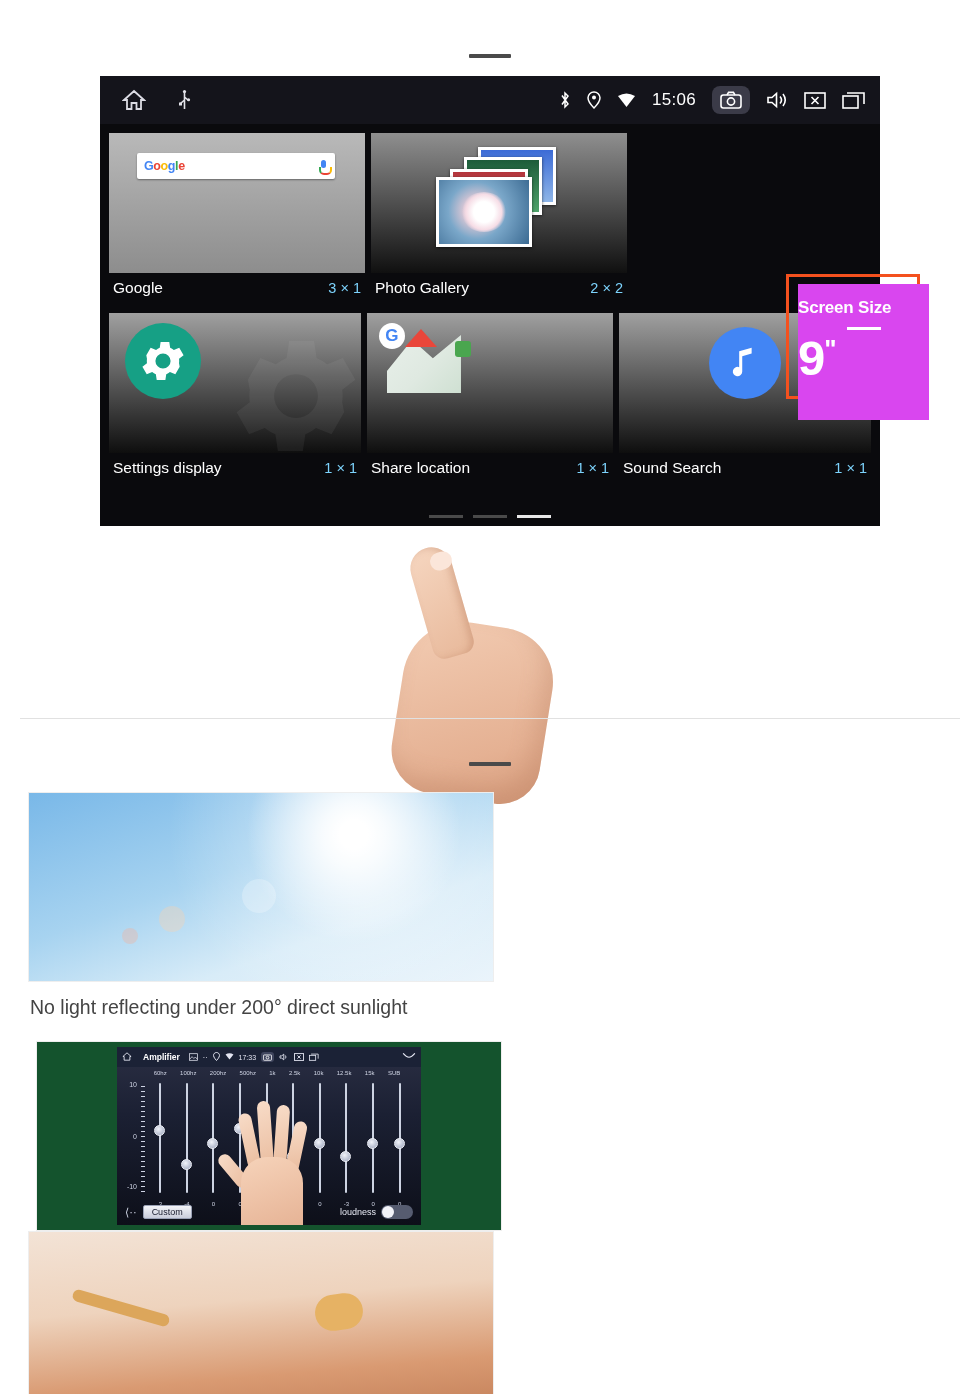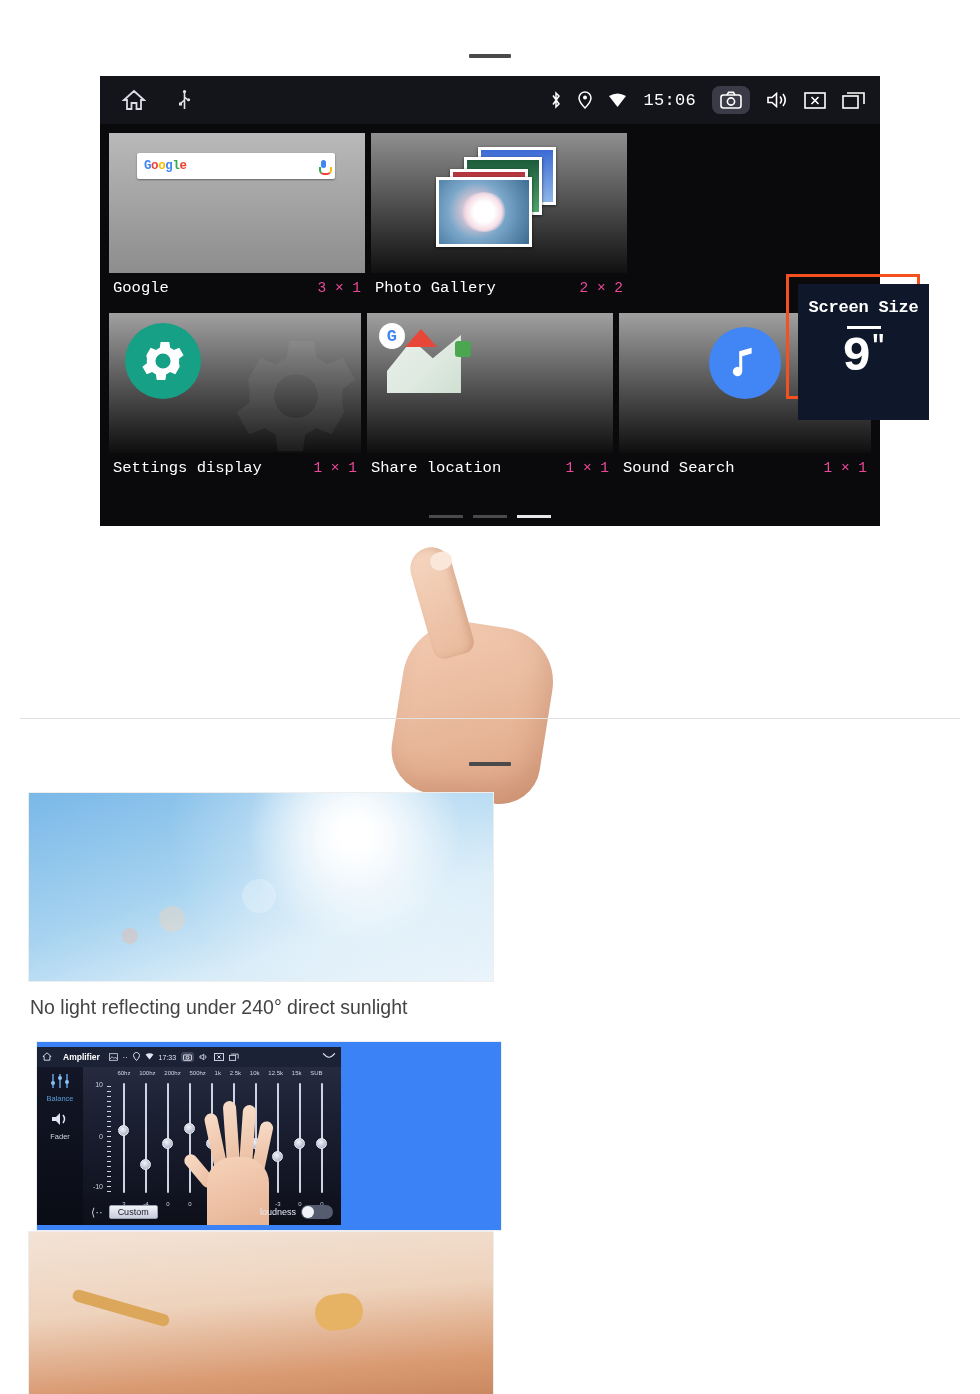--- a/index.html
+++ b/index.html
@@ -23,21 +23,21 @@
     width:42px; height:4px; background:#4a4a4a;
     margin:20px auto 18px auto; border-radius:1px;
   }
   .lead {
     width:840px; margin:0 auto;
     text-align:center; font-size:19.5px; line-height:1.55;
     color:#666666; font-weight:300;
   }
 
   
-  .device-wrap { position:relative; width:980px; height:470px; margin-top:16px;font-family:Liberation Mono, monospace; }
+  .device-wrap { position:relative; width:980px; height:470px; margin-top:16px; }
   .device {
     position:absolute; left:100px; top:0;
     width:780px; height:450px;
     background:#0a0a0d; overflow:hidden;
   }
   .statusbar {
     position:relative; height:48px; background:#14141b;
     display:flex; align-items:center;
   }
   .sb-left { display:flex; align-items:center; gap:32px; padding-left:22px; }
@@ -62,21 +62,21 @@
     background:linear-gradient(#b9b9b9,#8d8d8d);
   }
   .thumb.dark { background:linear-gradient(#9e9e9e,#141414); }
   .thumb.dark2 { background:linear-gradient(#8f8f8f,#101010); }
   .thumb.dark3 { background:linear-gradient(#a0a0a0,#0e0e0e); }
   .cap {
     display:flex; justify-content:space-between; align-items:center;
     padding:6px 4px 10px 4px;
   }
   .cap-name { color:#ffffff; font-size:15.5px; }
-  .cap-size { color:#ec4899; font-size:14.5px; }
+  .cap-size { color:#7dd3fc; font-size:14.5px; }
 
   
   .gbar {
     position:absolute; left:28px; top:20px; width:198px; height:26px;
     background:#ffffff; border-radius:2px;
     display:flex; align-items:center; justify-content:space-between;
     padding:0 7px; box-shadow:0 1px 2px rgba(0,0,0,.4);
   }
   .glogo { font-size:12.5px; font-weight:bold; letter-spacing:-.4px; }
   .glogo i { font-style:normal; }
@@ -194,21 +194,21 @@
     transform:rotate(9deg);
   }
 
   
   .badge-outline{
     position:absolute; left:786px; top:198px; width:134px; height:125px;
     border:3px solid #F4511E;
   }
   .badge{
     position:absolute; left:798px; top:208px; width:131px; height:136px;
-    background:#0f172a; color:#ffffff; text-align:center;
+    background:#d946ef; color:#ffffff; 
   }
   .badge-t{ font-size:17px; font-weight:bold; padding-top:14px; letter-spacing:-.2px; }
   .badge-rule{ width:34px;height:3px;background:#ffffff;margin:9px auto 4px auto; }
   .badge-n{ font-size:49px; font-weight:bold; line-height:1; letter-spacing:-1px; }
   .badge-n sup{ font-size:26px; vertical-align:super; }
 
   .divider{ position:absolute; left:20px; top:718px; width:940px; height:1px; background:#e1e1e1; }
 
   
   .sec2{ position:absolute; left:0; top:742px; width:980px; }
@@ -228,21 +228,21 @@
       radial-gradient(circle at 70% 22%, rgba(255,255,255,.5) 0%, rgba(255,255,255,0) 52%),
       linear-gradient(160deg,#79b8e8 0%, #a7d3f0 42%, #d8ecf8 70%, #eaf4fb 100%);
     position:relative;
   }
   .flare{ position:absolute;border-radius:50%;background:rgba(255,210,170,.33); }
   .f1{ left:28%; top:60%; width:26px;height:26px; }
   .f2{ left:20%; top:72%; width:16px;height:16px; background:rgba(255,170,140,.3); }
   .f3{ left:46%; top:46%; width:34px;height:34px; background:rgba(255,255,255,.25); }
 
   
-  .amp{ width:100%;height:100%;background:#3b82f6;display:flex;align-items:center;}
+  .amp{ width:100%;height:100%;background:#14532d;display:flex;align-items:center;justify-content:center; }
   .amp-screen{
     position:relative; width:304px; height:178px;
     background:linear-gradient(180deg,#2b2f44 0%,#1b2033 38%,#0d0f19 100%);
     overflow:hidden;
   }
   .amp-bar{
     height:20px; background:#1b2236; display:flex; align-items:center;
     padding:0 5px; gap:5px; color:#e4e6f2; font-size:7px;
   }
   .amp-title{ font-size:8.5px; font-weight:bold; color:#fff; margin:0 4px 0 6px; }
@@ -482,21 +482,21 @@
     <div class="cards">
 
       <div class="card">
         <div class="card-media">
           <div class="sky">
             <span class="flare f1"></span>
             <span class="flare f2"></span>
             <span class="flare f3"></span>
           </div>
         </div>
-        <div class="card-label">No light reflecting under 240° direct sunlight</div>
+        <div class="card-label">No light reflecting under 200° direct sunlight</div>
       </div>
 
       <div class="card">
         <div class="card-media">
           <div class="amp">
             <div class="amp-screen">
 
               <div class="amp-bar">
                 <span>
                   <svg width="10" height="9" viewBox="0 0 24 22">
@@ -533,38 +533,20 @@
                 <span><svg width="10" height="8" viewBox="0 0 24 18">
                       <rect x="1" y="5" width="15" height="12" fill="none" stroke="#e4e6f2" stroke-width="2"></rect>
                       <path d="M5 2 L22 2 L22 13" fill="none" stroke="#e4e6f2" stroke-width="2"></path>
                     </svg></span>
                 <span style="margin-left:auto"><svg width="14" height="9" viewBox="0 0 20 12">
                       <path d="M2 2 Q10 12 18 2" fill="none" stroke="#e4e6f2" stroke-width="1.6" stroke-linecap="round"></path>
                     </svg></span>
               </div>
 
               <div class="amp-body">
-                <div class="amp-side">
-                  <span>
-                    <svg width="22" height="16" viewBox="0 0 22 16">
-                        <path d="M4 1 V15 M11 1 V15 M18 1 V15" stroke="#5b9ad6" stroke-width="1.6"></path>
-                        <circle cx="4" cy="10" r="2" fill="#8cc2f0"></circle>
-                        <circle cx="11" cy="5" r="2" fill="#8cc2f0"></circle>
-                        <circle cx="18" cy="9" r="2" fill="#8cc2f0"></circle>
-                      </svg>
-                  </span>
-                  <div class="lbl">Balance</div>
-                  <span style="display:inline-block;margin-top:8px">
-                    <svg width="22" height="16" viewBox="0 0 22 16">
-                        <path d="M3 6 L7 6 L11 2 L11 14 L7 10 L3 10 Z" fill="#dfe4f2"></path>
-                        <path d="M14 4 Q17 8 14 12" fill="none" stroke="#dfe4f2" stroke-width="1.5"></path>
-                      </svg>
-                  </span>
-                  <div class="lbl2">Fader</div>
-                </div>
 
                 <div class="amp-main">
                   <div class="freqs">
                     <span>60hz</span>
                     <span>100hz</span>
                     <span>200hz</span>
                     <span>500hz</span>
                     <span>1k</span>
                     <span>2.5k</span>
                     <span>10k</span>

